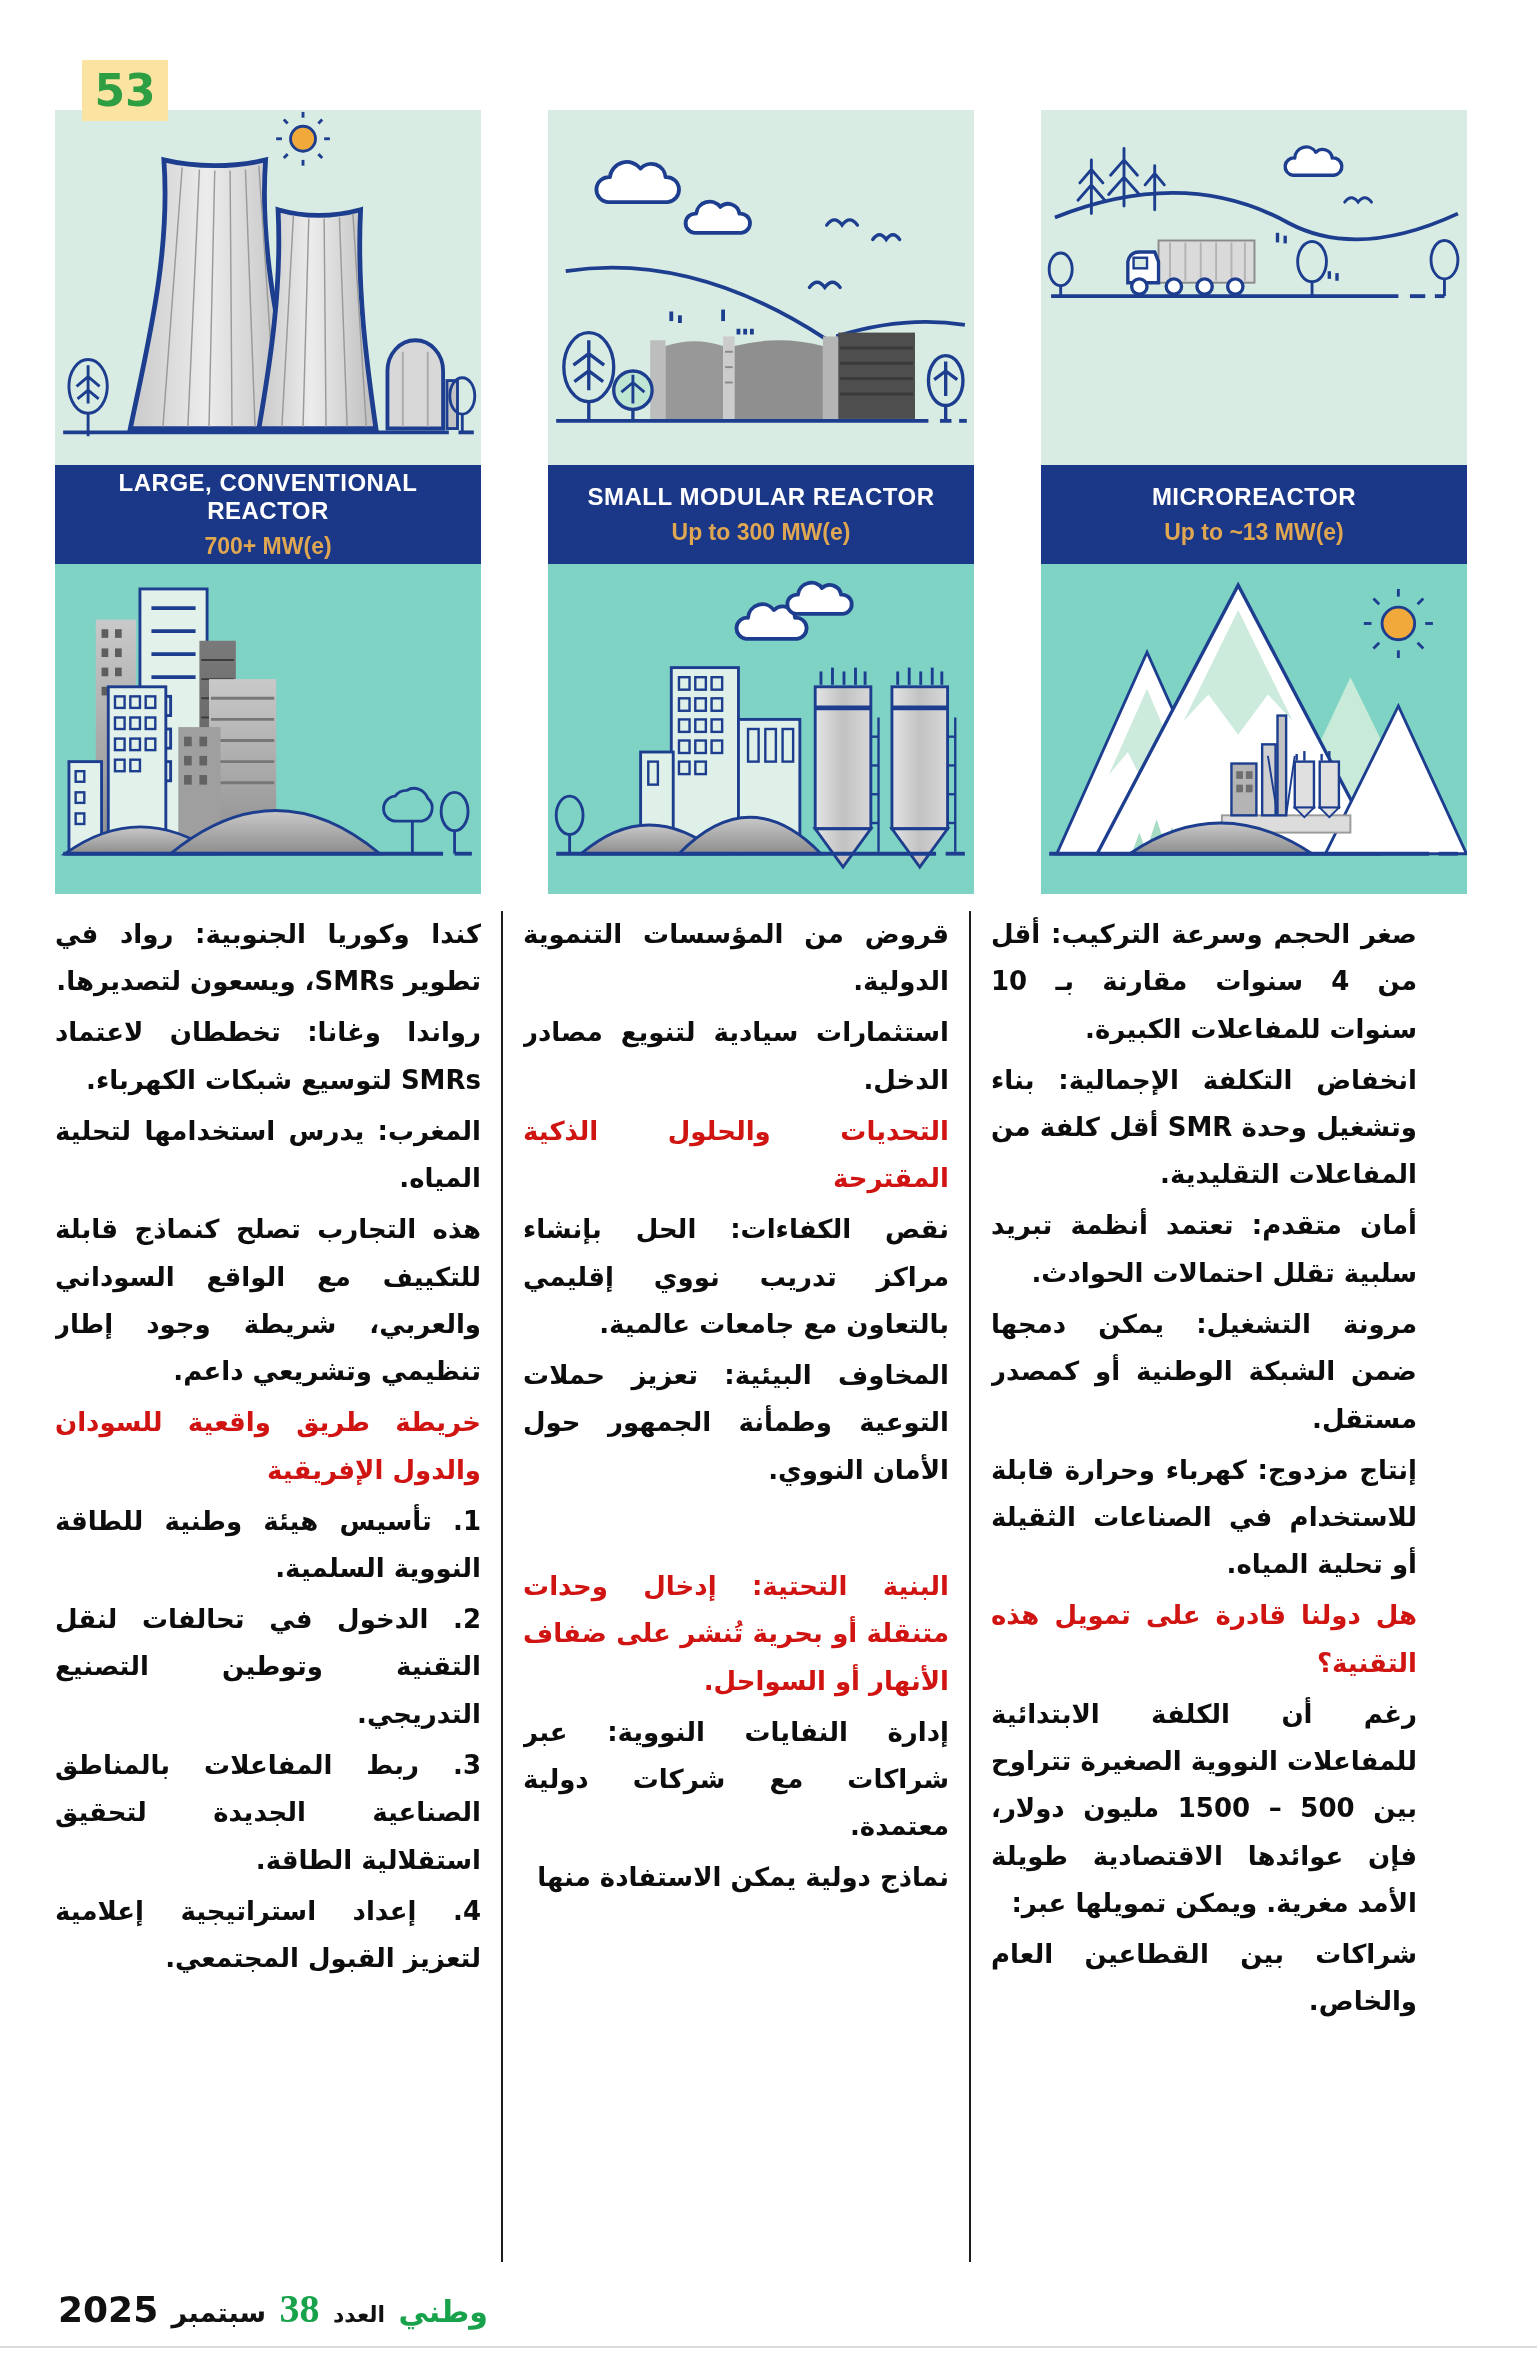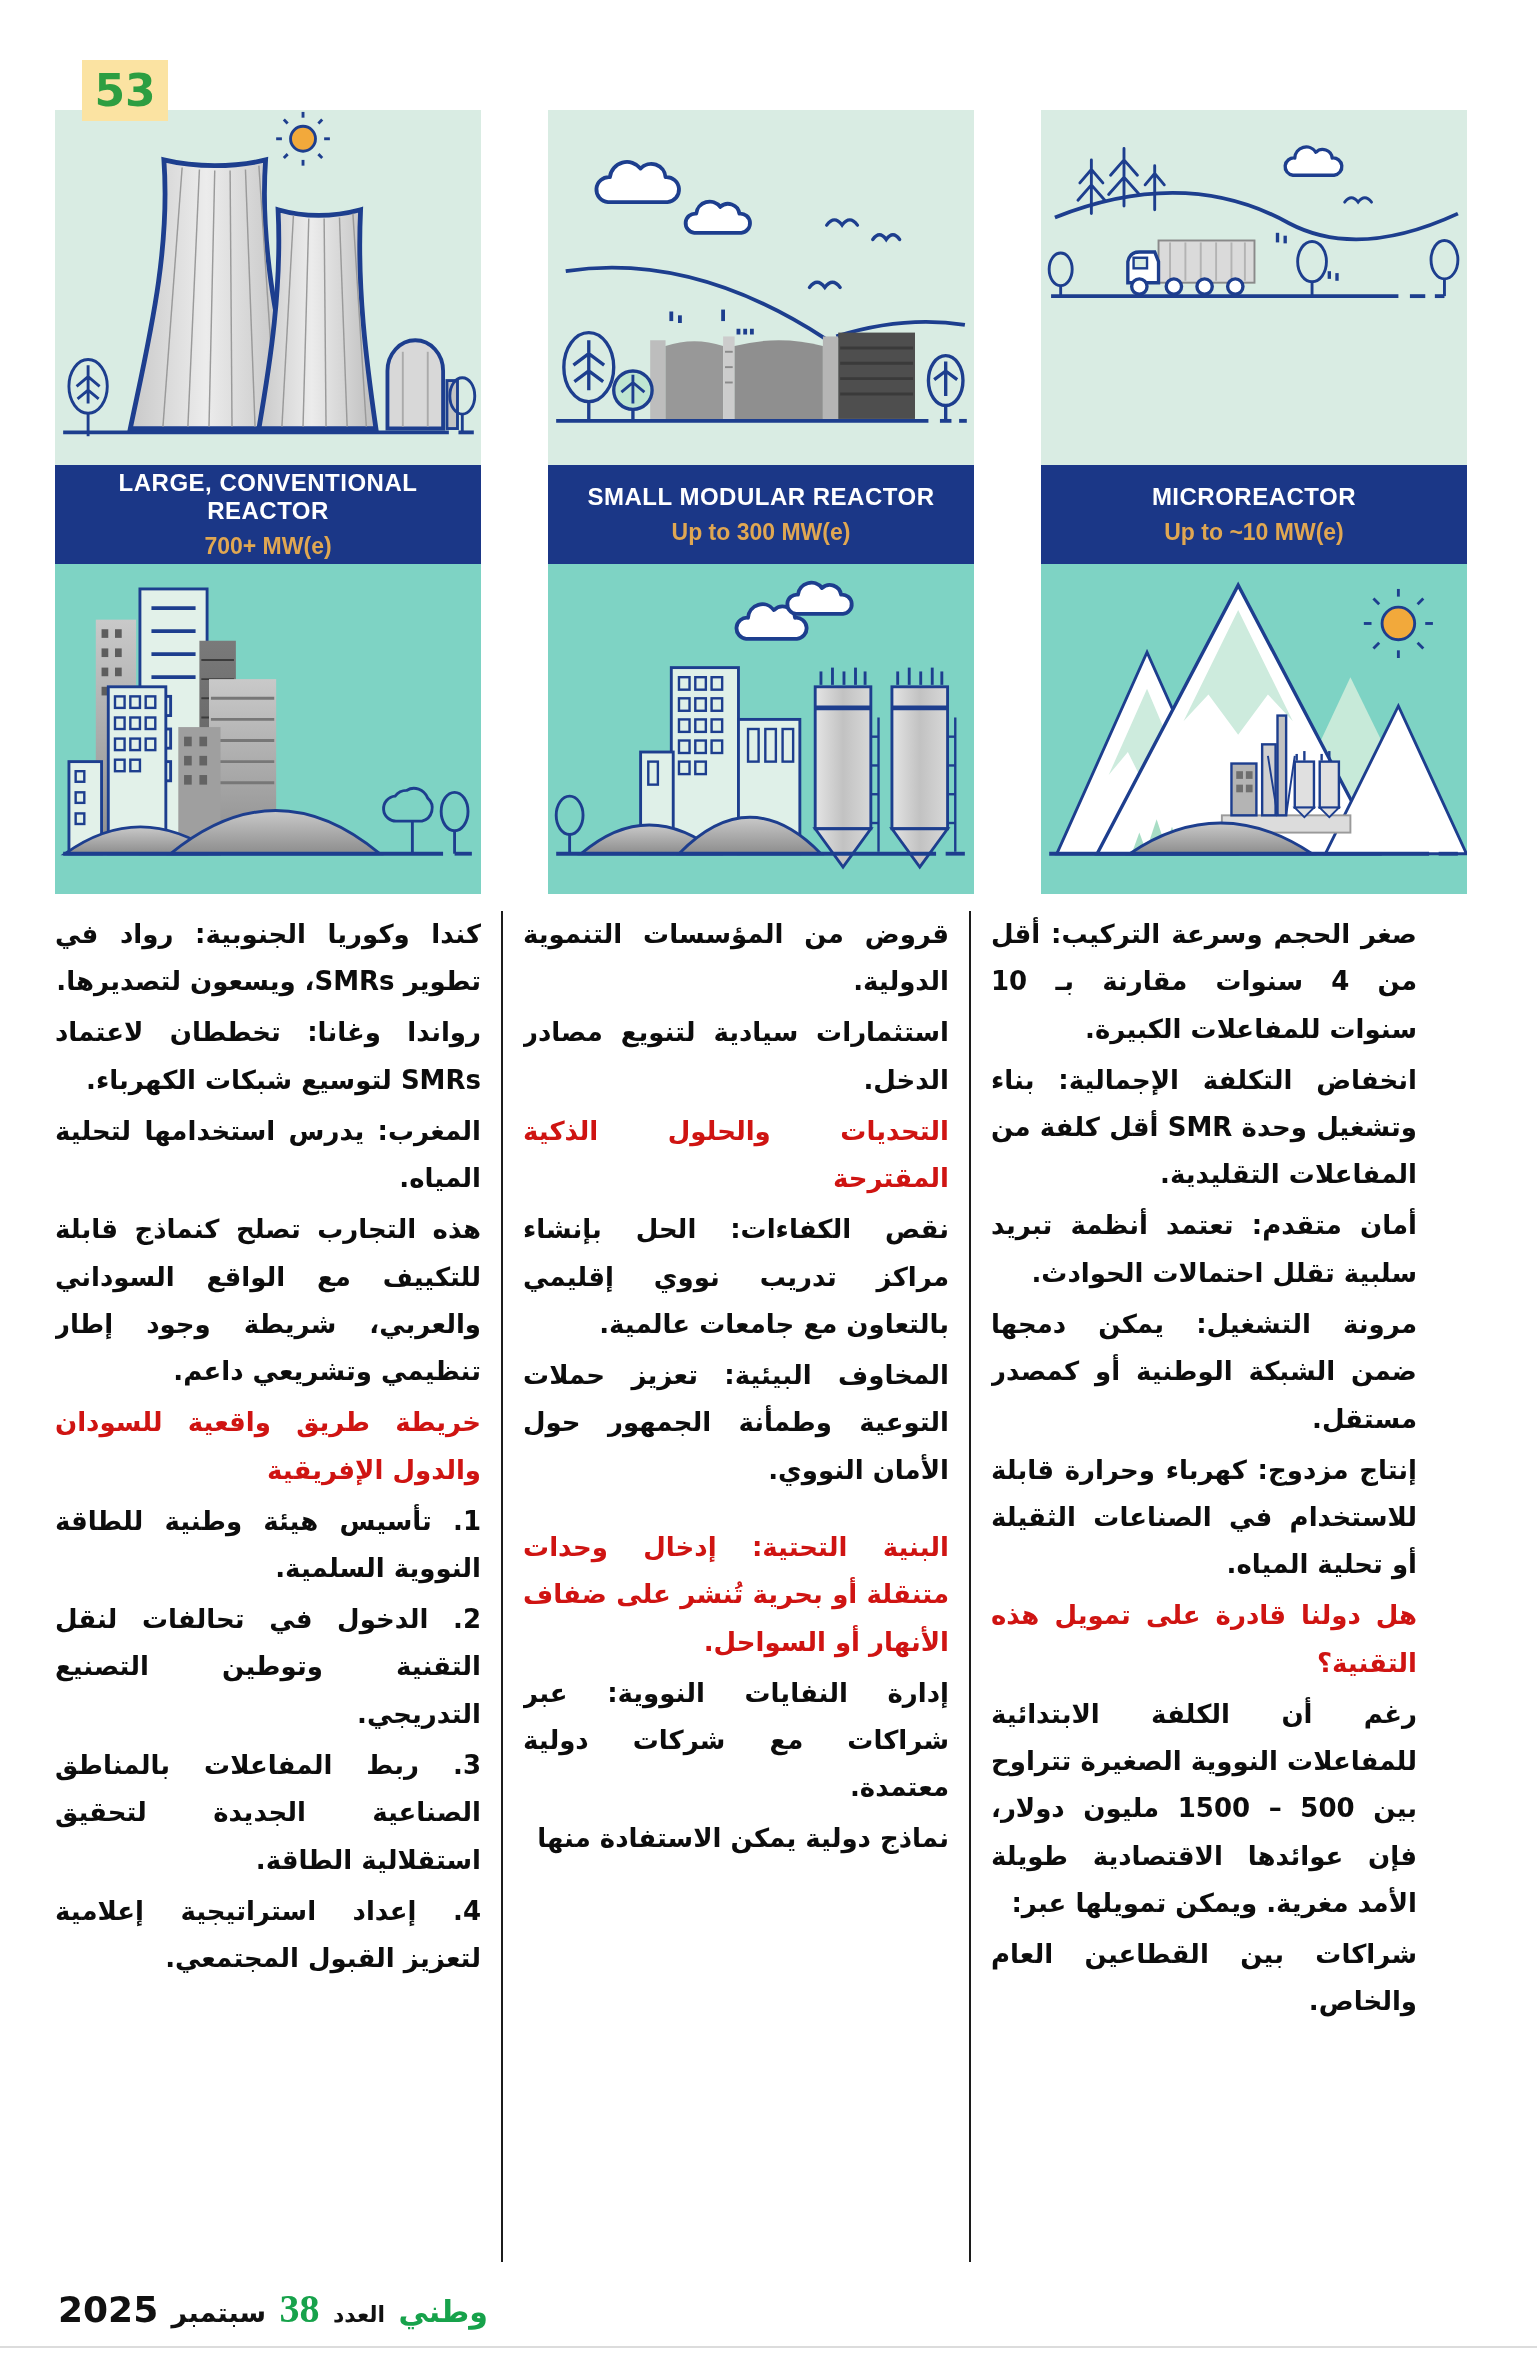--- a/index.html
+++ b/index.html
@@ -18,21 +18,21 @@
       font-size:24px;letter-spacing:0.5px;}
   .banner-sub{color:#e0a752;font-family:"Liberation Sans",sans-serif;font-weight:bold;
       font-size:23px;margin-top:7.7px;}
   .textrow{position:absolute;left:55px;top:911px;width:1362px;height:1356px;display:flex;}
   .textcol{width:426px;height:1356px;overflow:hidden;direction:rtl;}
   .vdivider{width:42px;display:flex;justify-content:center;}
   .vdivider .line{width:2.9px;height:1351px;background:#1c1c1c;}
   .para{margin:0 0 3.8px 0;font-size:26px;line-height:1.82;font-weight:bold;color:#0d0d0d;
       text-align:justify;direction:rtl;}
   .red{color:#cf1412;}
-  .gap-top{margin-top:30px;}
+  .gap-top{margin-top:69px;}
   .footer{position:absolute;left:58px;top:2285px;direction:rtl;display:flex;
       align-items:baseline;gap:13.4px;}
   .footer .brand{color:#17a24b;font-size:30px;font-weight:bold;}
   .footer .label{color:#111;font-size:22px;font-weight:bold;}
   .footer .num{color:#17a24b;font-size:40px;font-weight:bold;font-family:Liberation Serif, serif;}
   .footer .month{color:#111;font-size:27px;font-weight:bold;}
   .footer .year{color:#111;font-size:36px;font-weight:bold;}
   .bottom-rule{position:absolute;left:0;top:2346px;width:1537px;height:1.9px;background:#dcdcdc;}
   svg{display:block;}
 </style>
@@ -402,21 +402,21 @@
           <ellipse cx="20" cy="166" rx="12" ry="17"></ellipse>
           <line x1="20" y1="183" x2="20" y2="194"></line>
         </g>
         <line x1="10" y1="194" x2="372" y2="194" stroke="#1d3e8e" stroke-width="4"></line>
         <line x1="384" y1="194" x2="400" y2="194" stroke="#1d3e8e" stroke-width="4"></line>
         <line x1="410" y1="194" x2="420" y2="194" stroke="#1d3e8e" stroke-width="4"></line>
       </svg>
     </div>
     <div class="banner">
       <div class="banner-title">MICROREACTOR</div>
-      <div class="banner-sub">Up to ~10 MW(e)</div>
+      <div class="banner-sub">Up to ~13 MW(e)</div>
     </div>
     <div class="illus-bottom">
       <svg viewBox="0 0 443 344" width="426" height="330">
         <defs>
           <linearGradient id="g3a" x1="0" y1="0" x2="0" y2="1">
             <stop offset="0" stop-color="#c9c9c9"></stop>
               <stop offset="1" stop-color="#8d8d8d"></stop>
           </linearGradient>
         </defs>
         <path d="M236,302 L322,118 L412,302 Z" fill="#c7ead9"></path>

